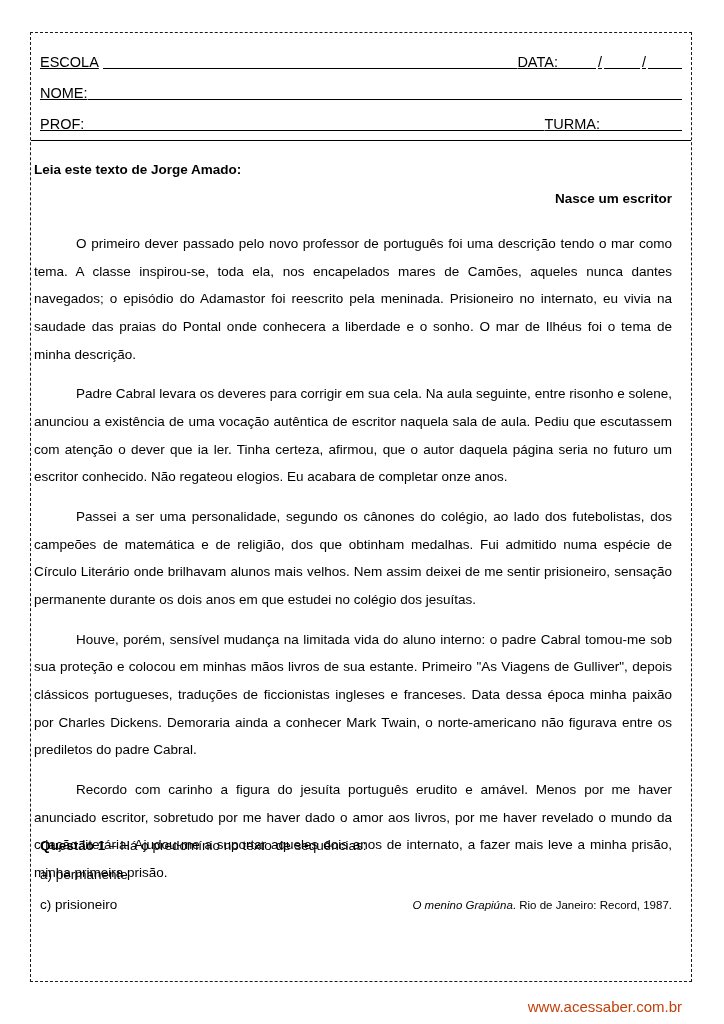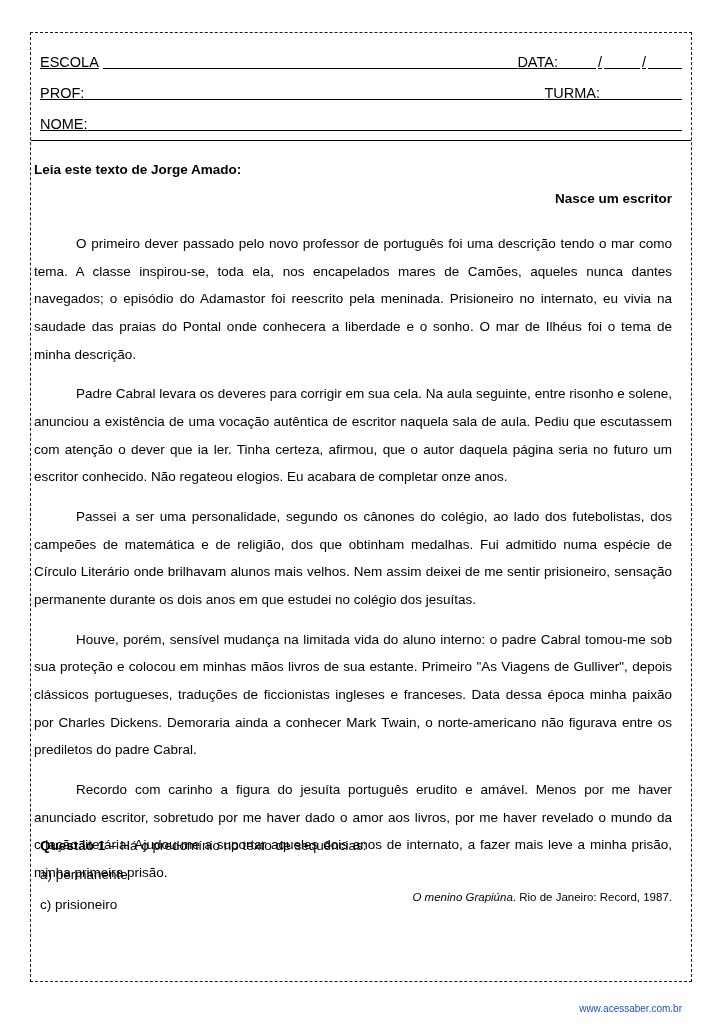--- a/index.html
+++ b/index.html
@@ -111,21 +111,21 @@
     line-height: 2.05;
     text-align: justify;
     text-indent: 42px;
     margin: 12px 0 0 0;
     hyphens: none;
   }
 
   #source-line {
     font-size: 11.5px;
     text-align: right;
-    margin: 4px 0 0 0;
+    margin: 12px 0 0 0;
   }
   #source-line .src-title {
     font-style: italic;
   }
 
   
   #question-block {
     position: absolute;
     left: 40px;
     top: 838px;
@@ -149,22 +149,22 @@
   #footer {
     position: absolute;
     left: 0;
     top: 998px;
     width: 724px;
     text-align: right;
     padding-right: 42px;
     box-sizing: border-box;
   }
   #site-url {
-    font-size: 10px;
-    color: #1d4ed8;
+    font-size: 15px;
+    color: #c2410c;
   }
 </style>
 </head>
 <body>
 
 <div id="worksheet-frame"></div>
 
 <div id="header-block">
 
   <div class="header-row">
@@ -173,31 +173,31 @@
     <span class="hdr-rule"></span>
     <span class="hdr-label">DATA:</span>
     <span class="hdr-rule fixed-date"></span>
     <span class="hdr-slash">/</span>
     <span class="hdr-rule fixed-date2"></span>
     <span class="hdr-slash">/</span>
     <span class="hdr-rule fixed-date3"></span>
   </div>
 
   <div class="header-row">
+    <span class="hdr-label">NOME:</span>
+    <span class="hdr-rule"></span>
+  </div>
+
+  <div class="header-row">
     <span class="hdr-label">PROF:</span>
     <span class="hdr-rule"></span>
     <span class="hdr-label">TURMA:</span>
     <span class="hdr-rule fixed-turma"></span>
   </div>
 
-  <div class="header-row">
-    <span class="hdr-label">NOME:</span>
-    <span class="hdr-rule"></span>
-  </div>
-
 </div>
 
 <div id="header-separator"></div>
 
 <div id="content">
 
   <p id="instruction">Leia este texto de Jorge Amado:</p>
 
   <p id="text-title">Nasce um escritor</p>
 

